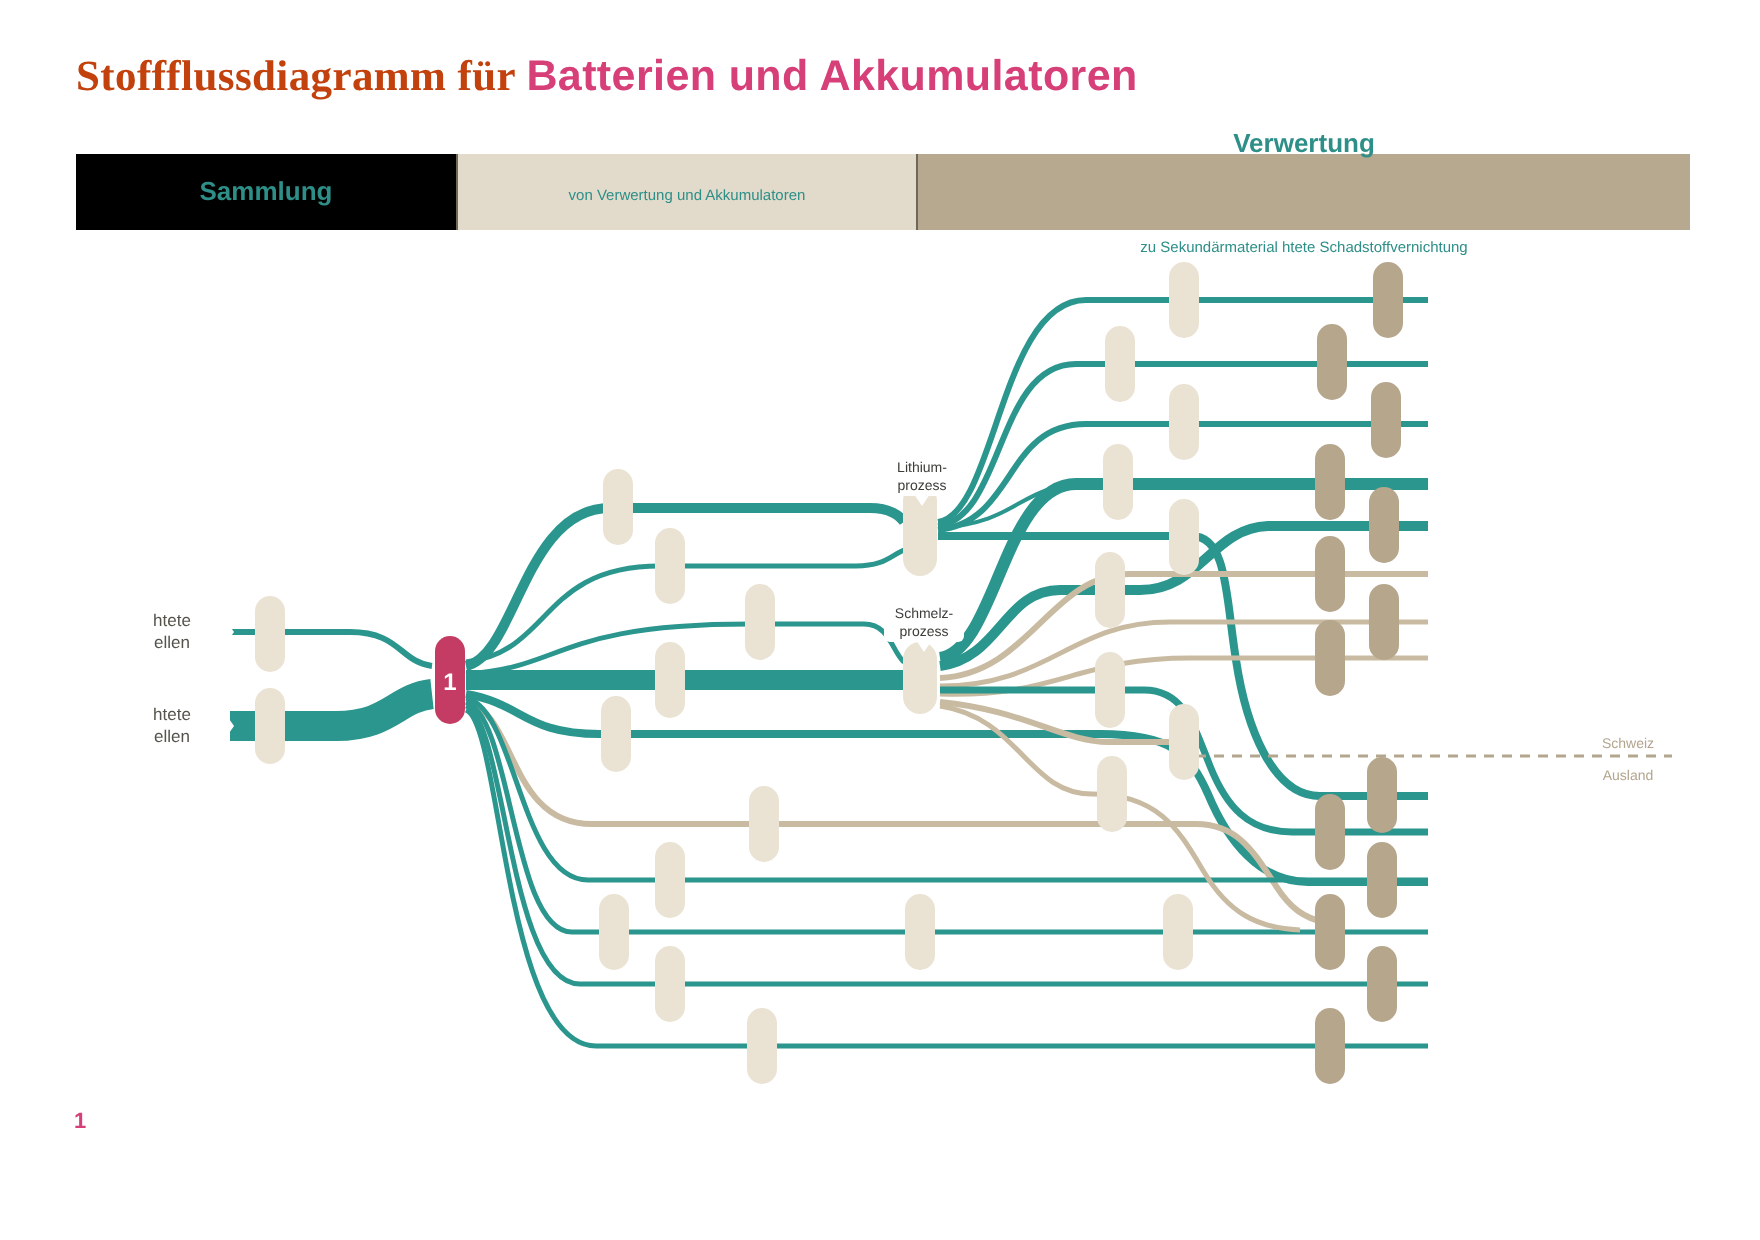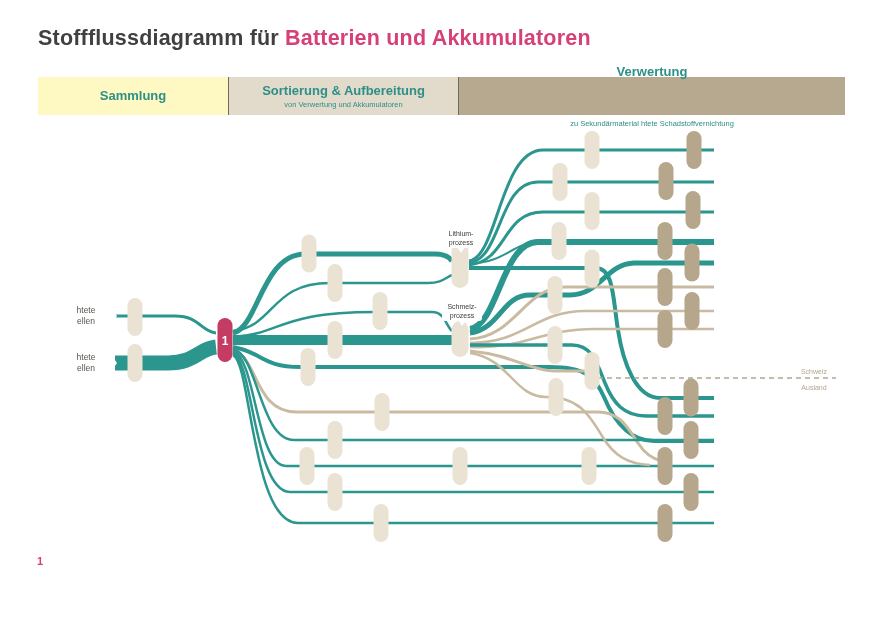--- a/index.html
+++ b/index.html
@@ -5,33 +5,33 @@
   html,body{margin:0;padding:0;background:#ffffff;}
   .page{
     position:relative;width:880px;height:620px;overflow:hidden;
     background:#ffffff;
     font-family:"Liberation Sans", sans-serif;
   }
   .title{
     position:absolute;left:38px;top:26px;width:810px;
     font-size:21.5px;font-weight:bold;letter-spacing:0.2px;
   }
-  .title .t-prefix{color:#404040;}
+  .title .t-prefix{color:#c2410c;font-family:Liberation Serif, serif;}
   .title .t-highlight{color:#d63f78;}
   .stagebar{
     position:absolute;left:38px;top:77px;width:807px;height:38px;
     display:flex;flex-direction:row;
   }
   .stage{
     display:flex;flex-direction:column;align-items:center;justify-content:center;
     box-sizing:border-box;height:38px;
   }
   .stage .stage-label{color:#2d8f88;font-weight:bold;font-size:13px;line-height:14px;}
   .stage .stage-sub{color:#2d8f88;font-size:7.5px;line-height:9px;margin-top:2px;}
-  .stage1{width:190px;background:#fef9c3;text-align:right;}
+  .stage1{width:190px;background:#000000;text-align:right;}
   .stage2{width:230px;background:#e2dbcb;border-left:1px solid #6f675a;}
   .stage3{width:387px;background:#b7a98f;border-left:1px solid #6f675a;gap:38px;}
   .pagenum{
     position:absolute;left:37px;top:555px;color:#d63f78;
     font-size:11px;font-weight:bold;
   }
   svg{position:absolute;left:0;top:0;}
   .fl{fill:none;stroke:#2b968e;}
   .ft{fill:none;stroke:#c9bba1;}
   .node-light{fill:#eae3d4;}
@@ -52,21 +52,20 @@
 
   <div class="title">
     <span class="t-prefix">Stoffflussdiagramm für </span><span class="t-highlight">Batterien und Akkumulatoren</span>
   </div>
 
   <div class="stagebar">
     <div class="stage stage1">
       <div class="stage-label">Sammlung</div>
     </div>
     <div class="stage stage2">
-      <div class="stage-label">Sortierung &amp; Aufbereitung</div>
       <div class="stage-sub">von Verwertung und Akkumulatoren</div>
     </div>
     <div class="stage stage3">
       <div class="stage-label">Verwertung</div>
       <div class="stage-sub">zu Sekundärmaterial htete Schadstoffvernichtung</div>
     </div>
   </div>
 
   <svg width="880" height="620" viewBox="0 0 880 620">
 

